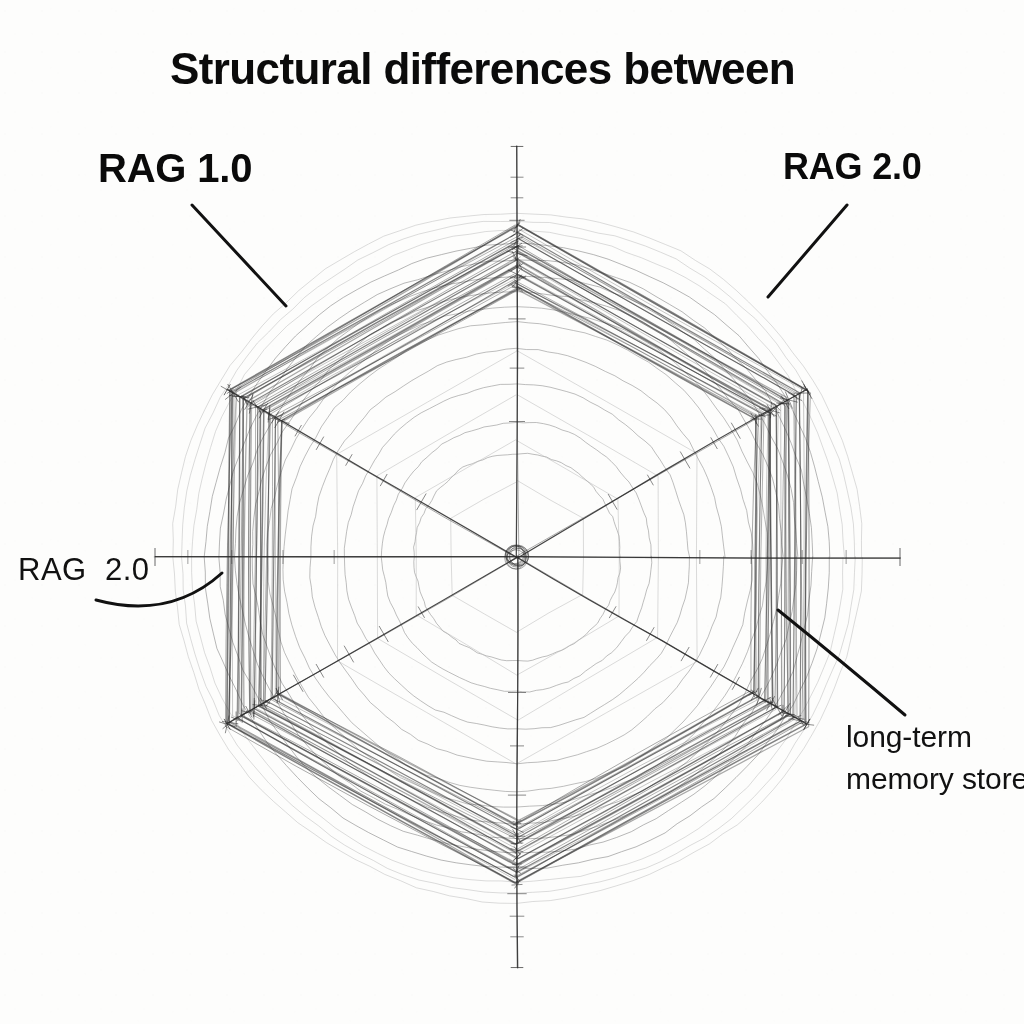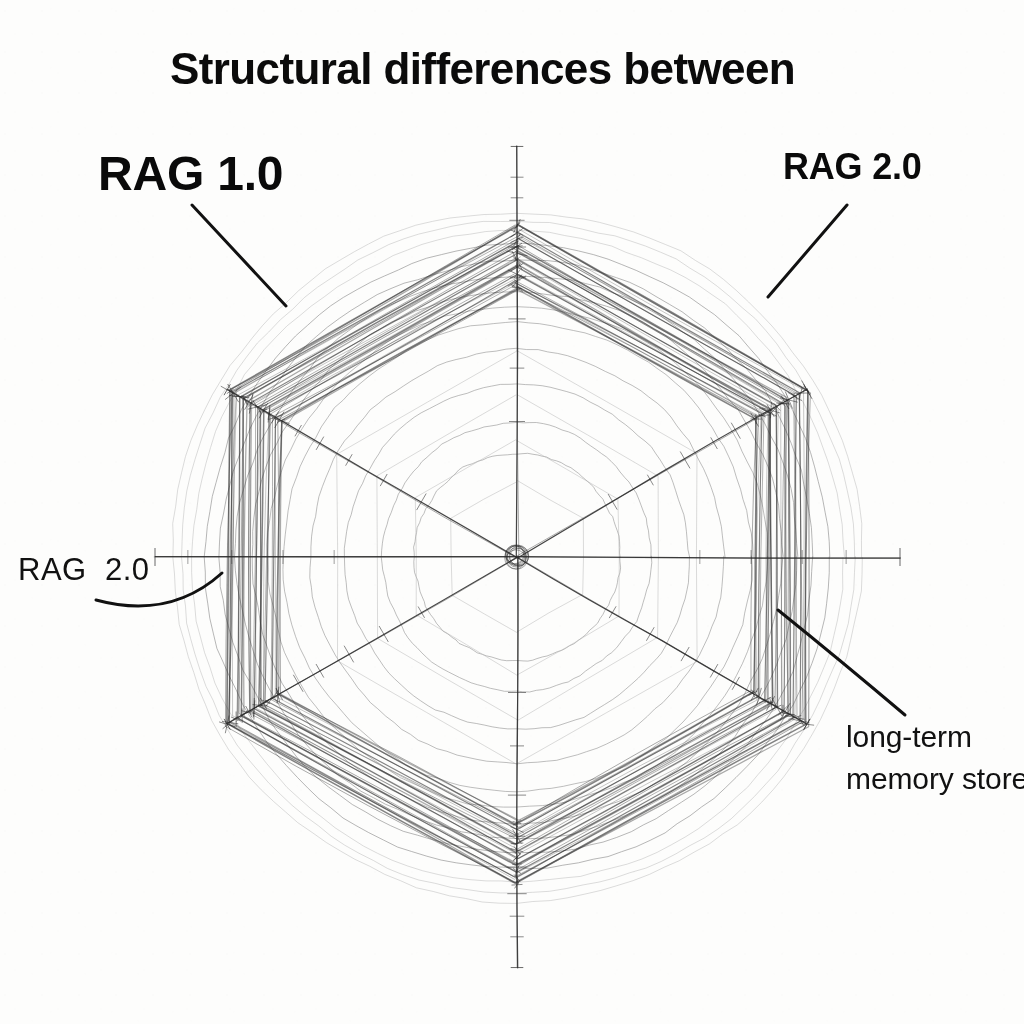--- a/index.html
+++ b/index.html
@@ -42,21 +42,21 @@
     left: 170px;
     top: 44px;
     font-size: 44px;
     font-weight: 700;
     letter-spacing: -0.6px;
     color: #0b0b0b;
   }
   #label-rag1 {
     left: 98px;
     top: 146px;
-    font-size: 48px;
+    font-size: 40px;
     font-weight: 700;
     letter-spacing: -0.2px;
     color: #0a0a0a;
   }
   #label-rag2-top {
     left: 783px;
     top: 146px;
     font-size: 36px;
     font-weight: 700;
     letter-spacing: -0.2px;

